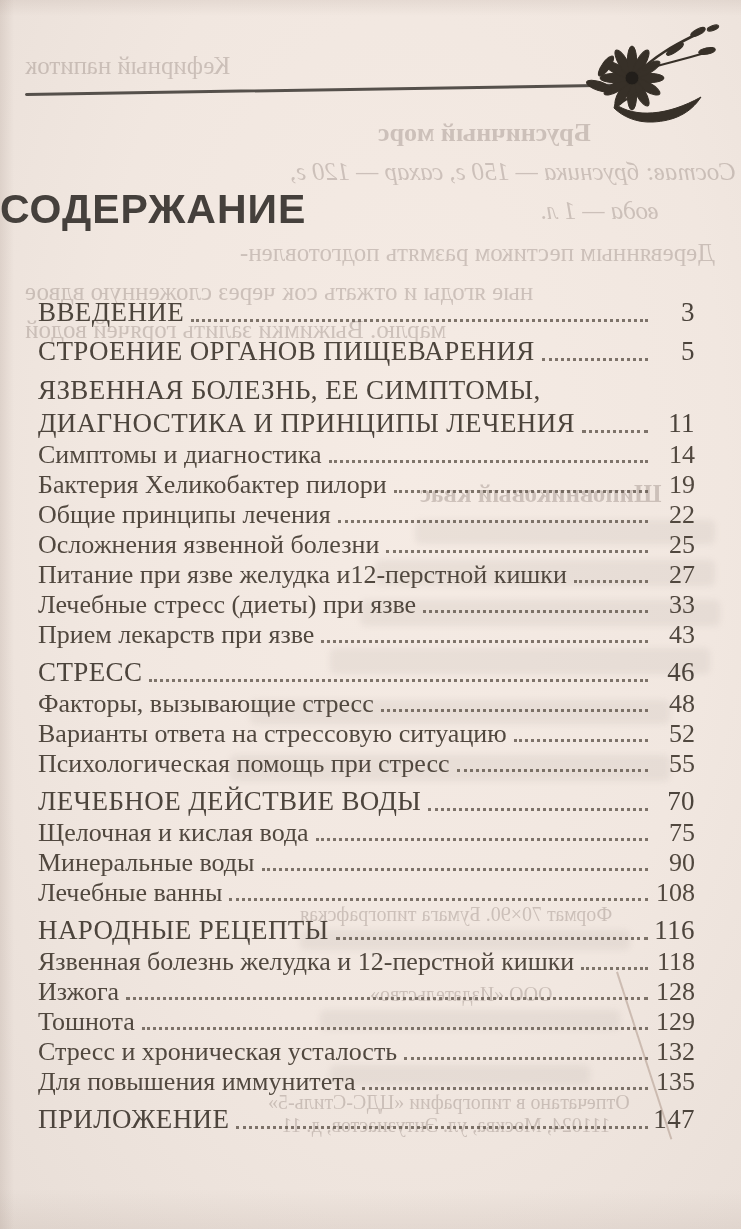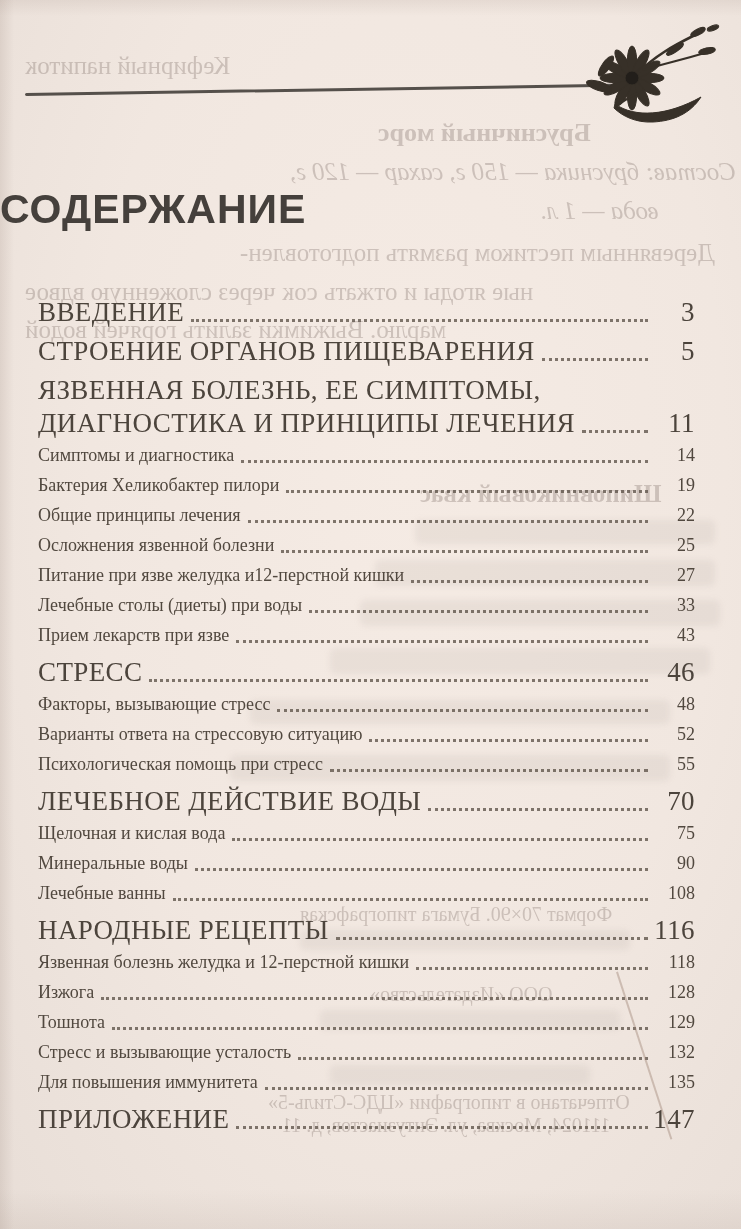--- a/index.html
+++ b/index.html
@@ -34,21 +34,21 @@
     position:absolute; left:0; right:0; top:186px; margin:0; 
     font-family:"Liberation Sans", sans-serif; font-weight:700; font-size:41px;
     letter-spacing:1px; color:#45403c;
   }
   
   .toc{position:absolute; left:38px; right:46px; top:296px;}
   .row{display:flex; align-items:flex-end; white-space:nowrap;}
   .row.h1{font-size:27px; line-height:33px; letter-spacing:.4px; color:#4c443c;justify-content:flex-end;}
   .row.h1:not(.cont){margin-top:6px;}
   .toc .row:first-child{margin-top:0;}
-  .row.sub{font-size:18px; line-height:30px; color:#51483f;}
+  .row.sub{font-size:26px; line-height:30px; color:#51483f;}
   .lbl{flex:0 1 auto; overflow:visible;}
   .dots{flex:1 1 10px; border-bottom:3px dotted rgba(92,82,72,.78);
     margin:0 3px 7px 7px; min-width:8px;}
   .pg{flex:0 0 auto; min-width:44px; text-align:right;}
   .row.nodots .dots,.row.nodots .pg{visibility:hidden;}
   .crease{
     position:absolute; left:616px; top:972px; width:1.5px; height:176px;
     background:rgba(152,124,110,.40); transform:rotate(-18deg);
     transform-origin:top center; pointer-events:none;
   }
@@ -179,21 +179,21 @@
     <span class="lbl">Осложнения язвенной болезни</span>
     <span class="dots"></span>
     <span class="pg">25</span>
   </div>
       <div class="row sub">
     <span class="lbl">Питание при язве желудка и12-перстной кишки</span>
     <span class="dots"></span>
     <span class="pg">27</span>
   </div>
       <div class="row sub">
-    <span class="lbl">Лечебные столы (диеты) при воды</span>
+    <span class="lbl">Лечебные стресс (диеты) при язве</span>
     <span class="dots"></span>
     <span class="pg">33</span>
   </div>
       <div class="row sub">
     <span class="lbl">Прием лекарств при язве</span>
     <span class="dots"></span>
     <span class="pg">43</span>
   </div>
       <div class="row h1">
     <span class="lbl">СТРЕСС</span>
@@ -249,21 +249,21 @@
     <span class="lbl">Изжога</span>
     <span class="dots"></span>
     <span class="pg">128</span>
   </div>
       <div class="row sub">
     <span class="lbl">Тошнота</span>
     <span class="dots"></span>
     <span class="pg">129</span>
   </div>
       <div class="row sub">
-    <span class="lbl">Стресс и вызывающие усталость</span>
+    <span class="lbl">Стресс и хроническая усталость</span>
     <span class="dots"></span>
     <span class="pg">132</span>
   </div>
       <div class="row sub">
     <span class="lbl">Для повышения иммунитета</span>
     <span class="dots"></span>
     <span class="pg">135</span>
   </div>
       <div class="row h1">
     <span class="lbl">ПРИЛОЖЕНИЕ</span>

